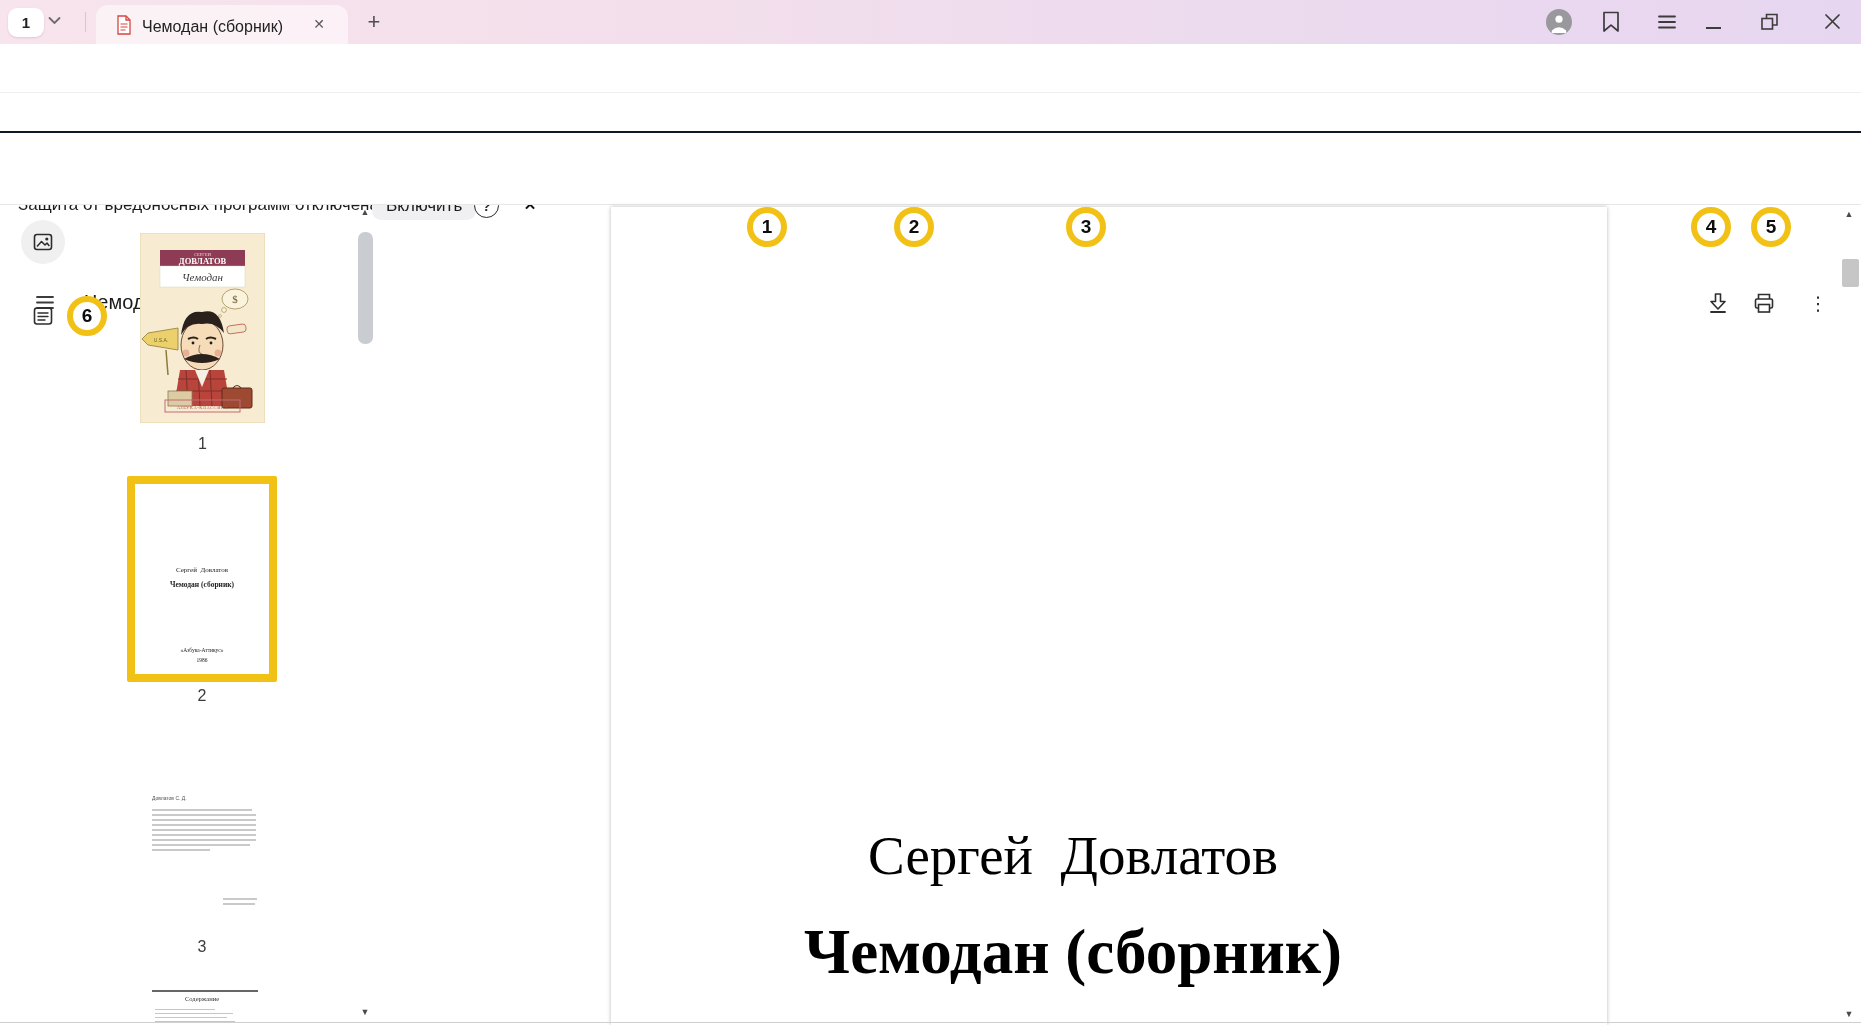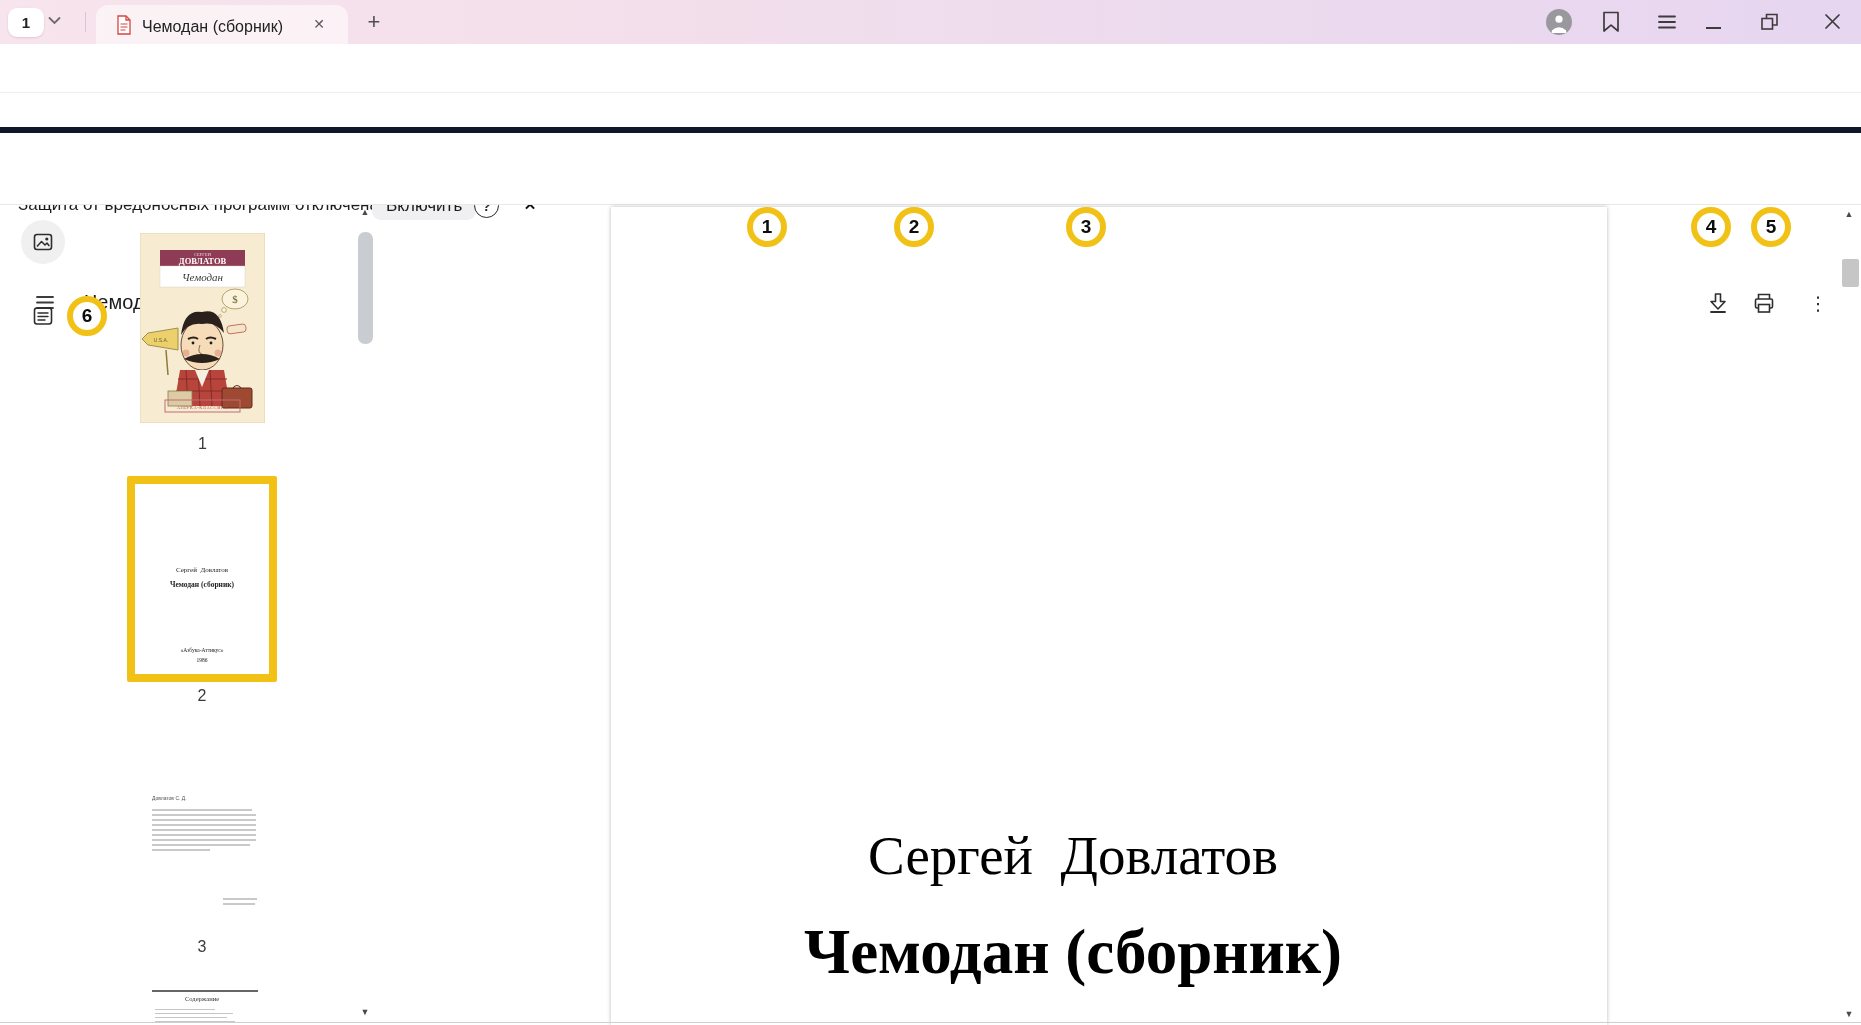--- a/index.html
+++ b/index.html
@@ -20,21 +20,21 @@
   .tabtitle{left:142px;top:13px;width:160px;font-size:16px;color:#222;white-space:nowrap;overflow:hidden;}
   .glyph{color:#5a5a5a;}
   .addrbar{left:0;top:44px;width:1861px;height:49px;background:#fff;border-bottom:1px solid #efefef;box-sizing:border-box;}
   .url{left:219px;top:57px;font-size:19px;color:#202020;white-space:nowrap;}
   .docicon{left:183px;top:55px;width:21px;height:26px;background:#9aa0a6;border-radius:4px;}
   .docicon:before{content:"";position:absolute;right:0;top:0;border:4px solid #fff;
        border-left-color:transparent;border-bottom-color:transparent;border-radius:0 4px 0 0;}
   .yacircle{left:71px;top:54px;width:24px;height:24px;border:2px solid #1f1f1f;border-radius:50%;
        font-family:"Liberation Serif",serif;font-weight:bold;font-size:15px;color:#1f1f1f;}
   .printlabel{font-size:19px;color:#1f1f1f;}
-  .notif{left:0;top:93px;width:1861px;height:40px;background:#fff;border-bottom:6px solid #0f172a;box-sizing:border-box;}
+  .notif{left:0;top:93px;width:1861px;height:40px;background:#fff;border-bottom:2px solid #0f172a;box-sizing:border-box;}
   .notiftext{left:18px;top:102px;font-size:17px;color:#1b1b1b;}
   .notifbtn{left:372px;top:99px;height:28px;padding:0 14px;background:#f0f0f2;border-radius:9px;
        font-size:17px;color:#1b1b1b;}
   .helpcircle{left:474px;top:100px;width:23px;height:23px;border:1.6px solid #2b2b2b;border-radius:50%;
        font-size:14px;font-weight:bold;color:#2b2b2b;}
 
   
   .pdftoolbar{left:0;top:133px;width:1861px;height:72px;background:#fff;}
   .tbline{left:0;top:204px;width:1861px;height:1px;background:#e8e8e8;}
   .pdftitle{left:84px;top:158px;font-size:20px;color:#1a1a1a;}

